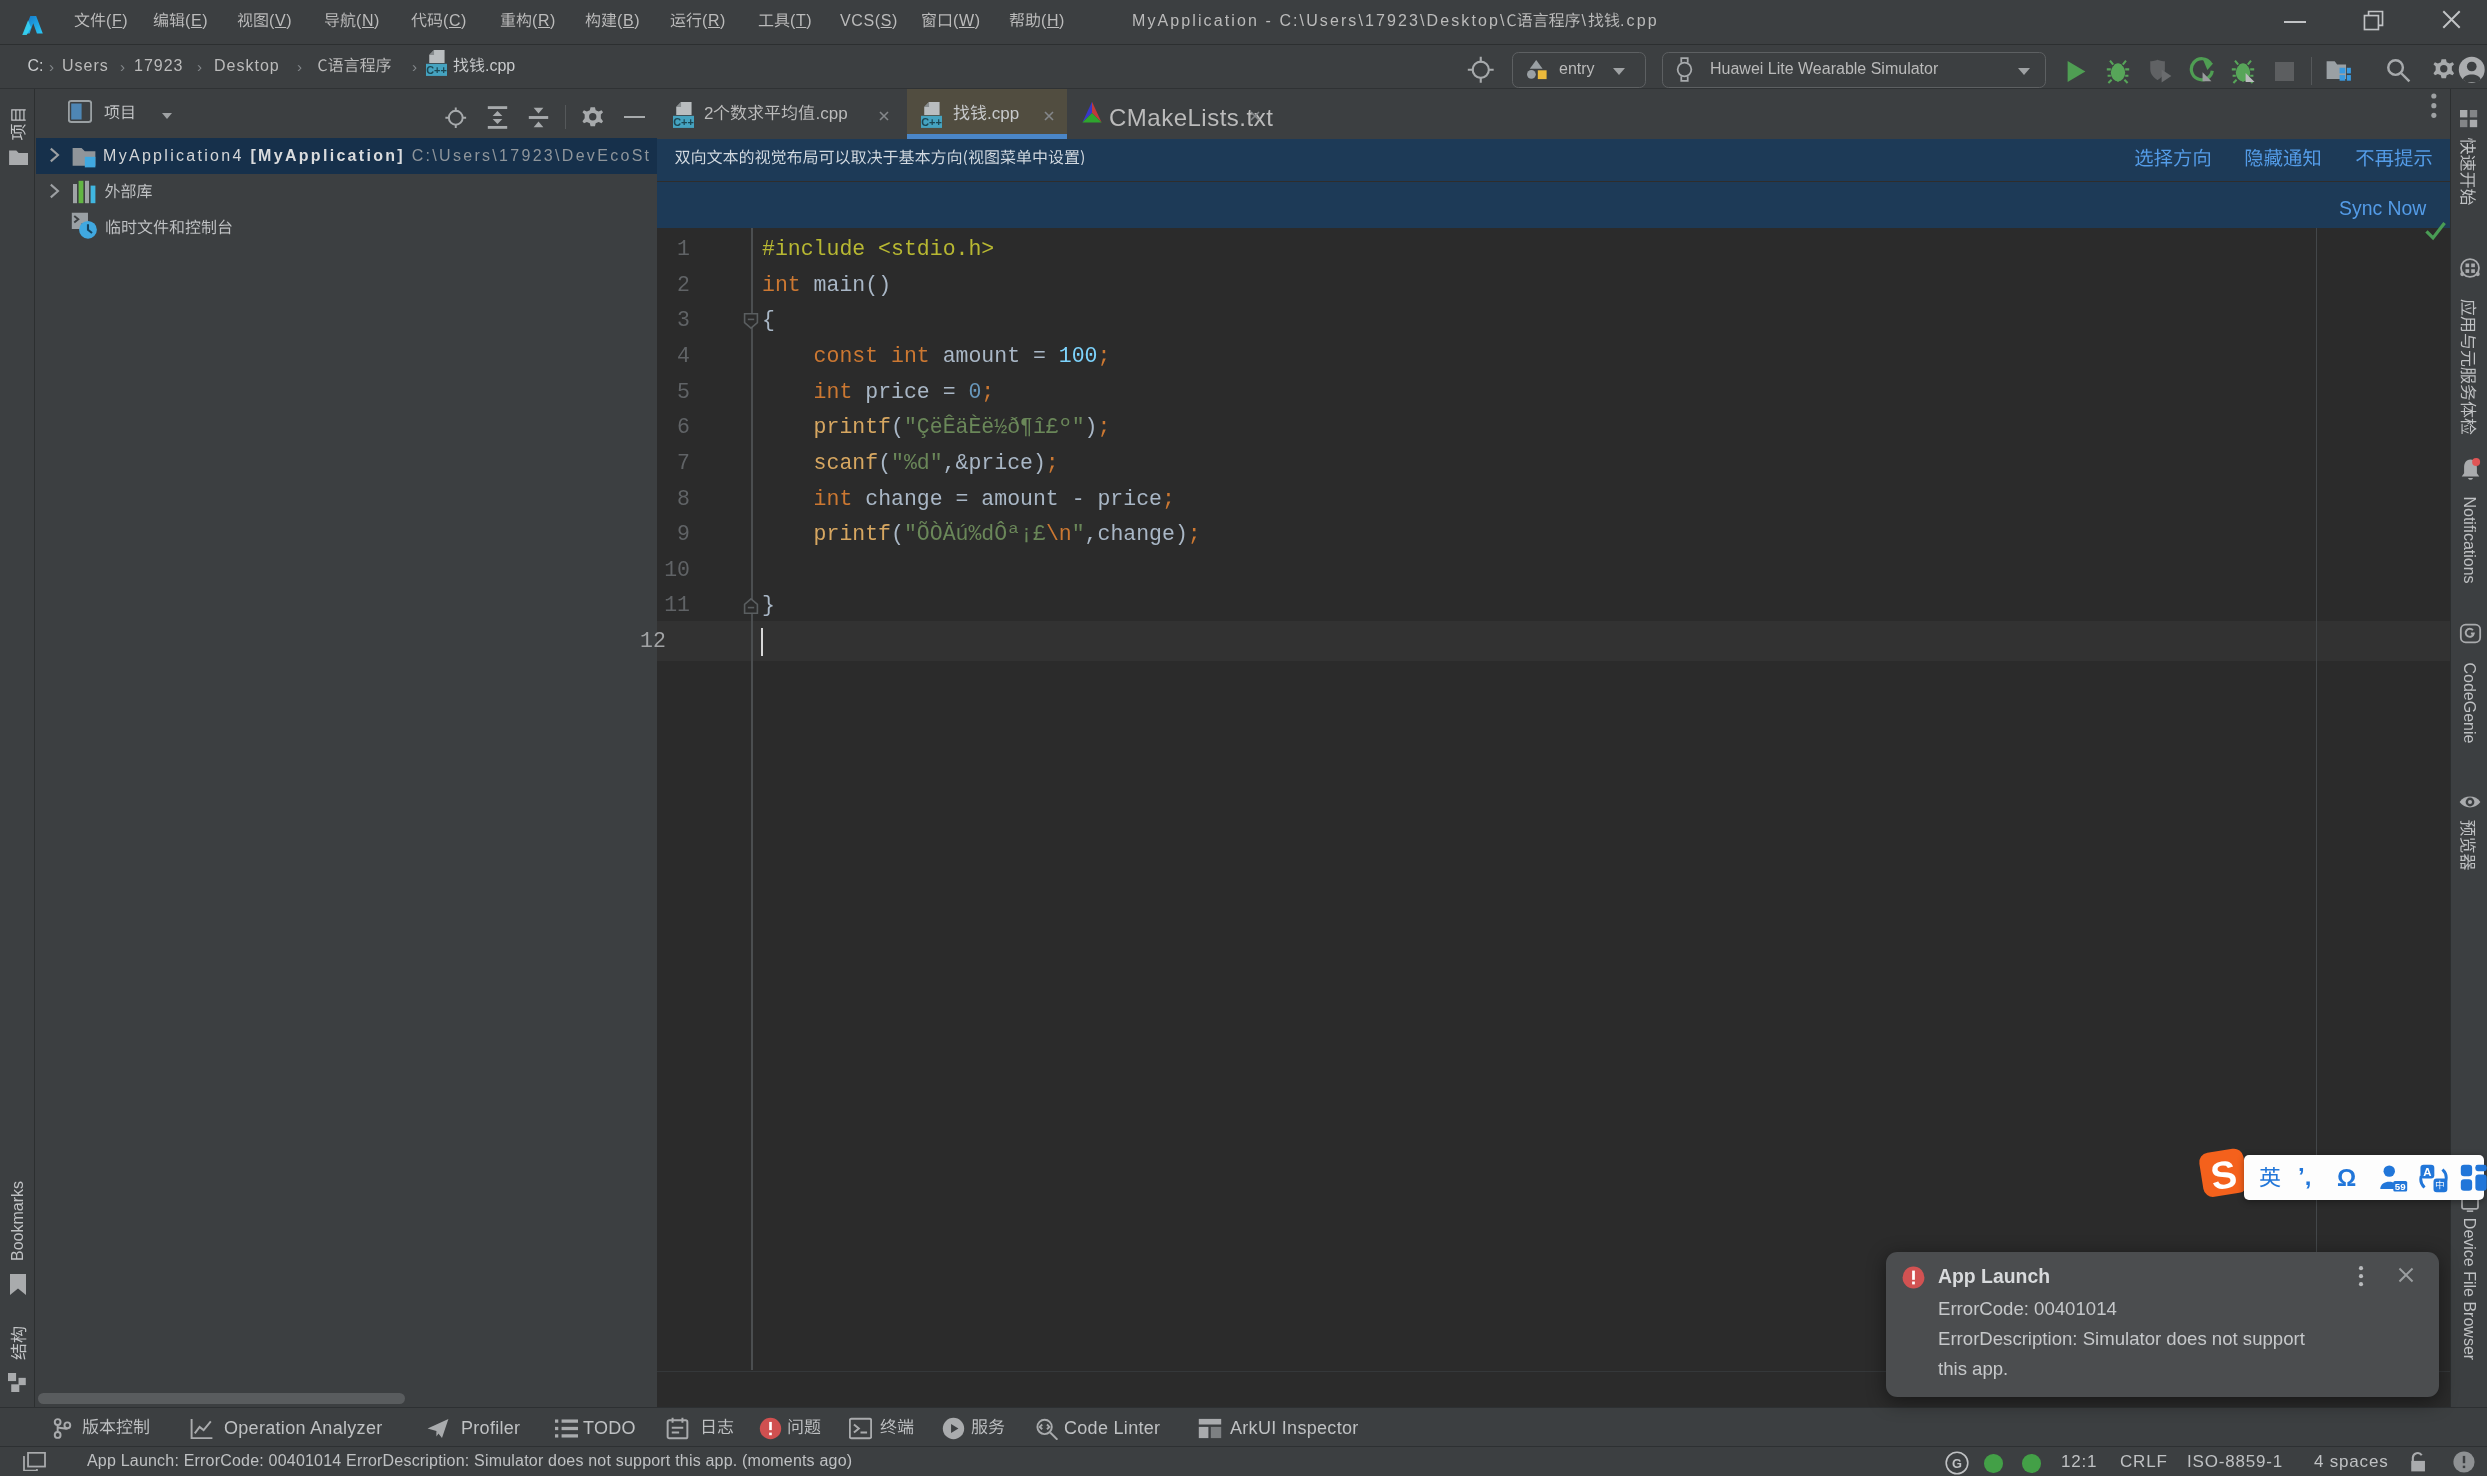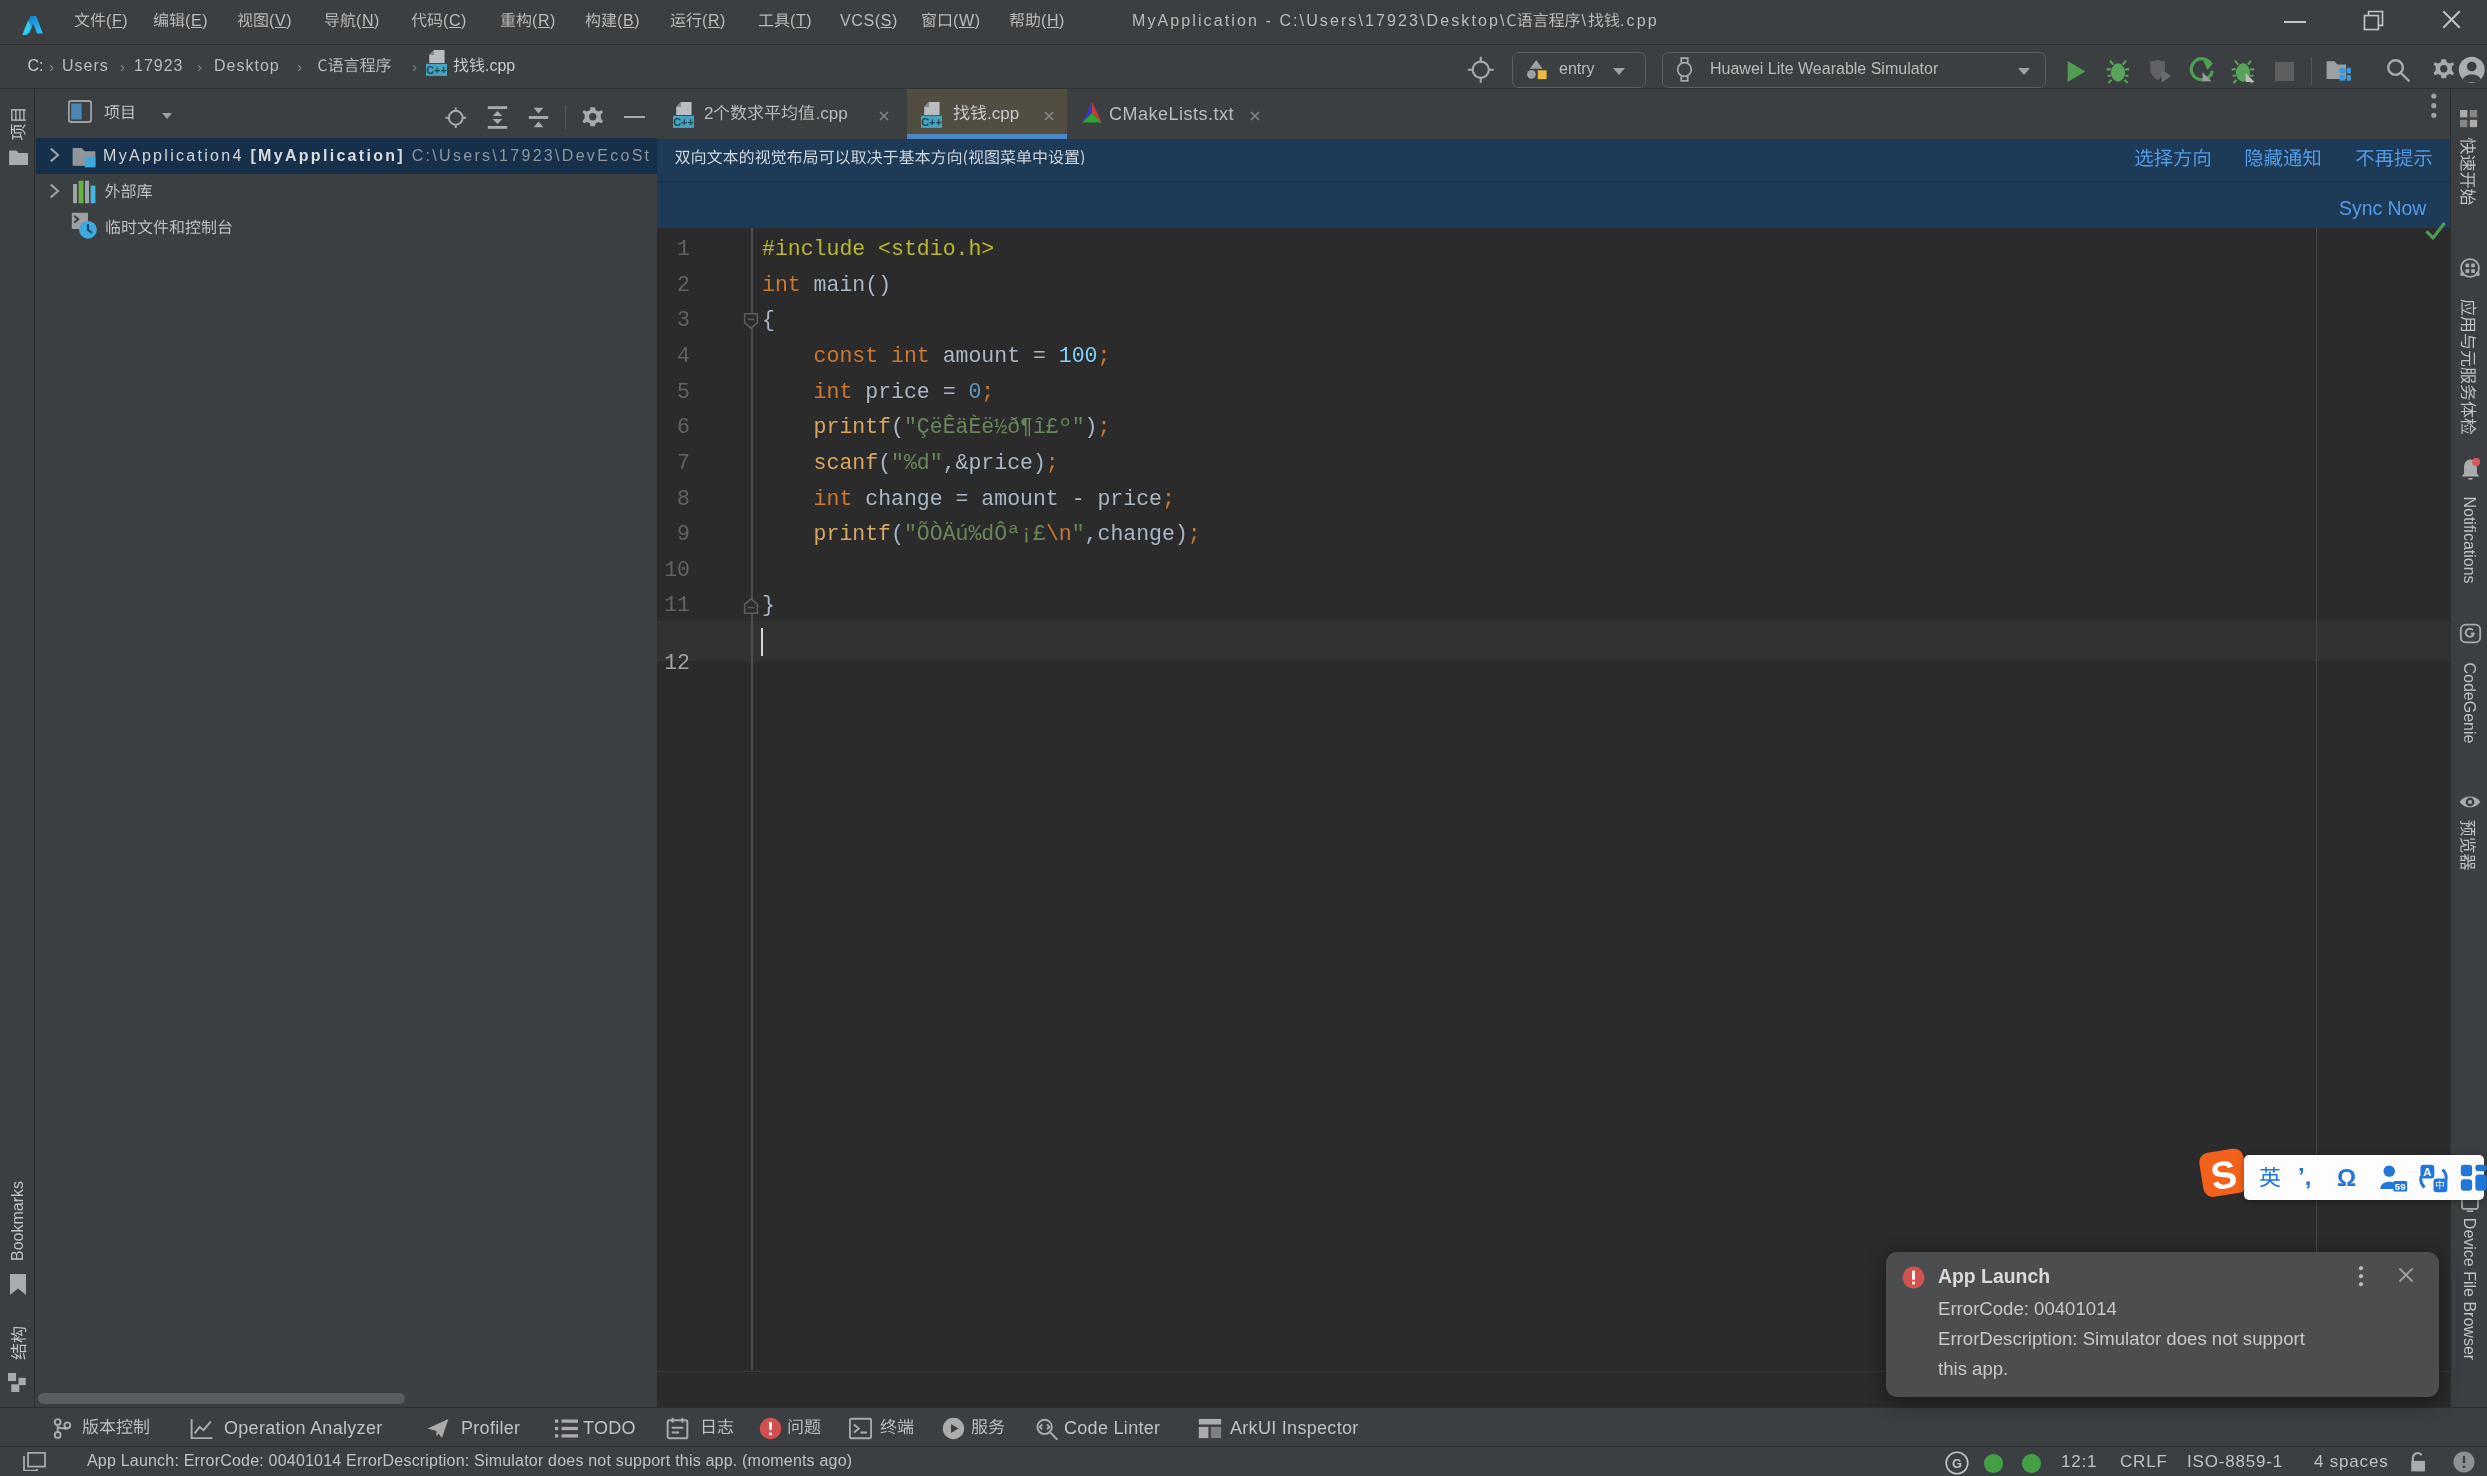--- a/index.html
+++ b/index.html
@@ -311,21 +311,21 @@
         <use href="#g27" x="1000"></use>
       </svg>.cpp</div>
     <div style="position:absolute;left:1041px;top:108px;width:16px;height:16px;"><svg width="16" height="16" viewBox="0 0 20 20" fill="none" stroke="#84878a" stroke-width="2">
         <path d="M5 5 L15 15 M15 5 L5 15"></path>
       </svg></div>
     <div style="position:absolute;left:1080px;top:100px;width:24px;height:26px;"><svg width="24" height="26" viewBox="0 0 30 32">
 <path d="M15 2 L15 16 L3 28 Z" fill="#3838c8"></path>
 <path d="M15 2 L27 28 L15 16 Z" fill="#c23a3a"></path>
 <path d="M3 28 L15 16 L27 28 Z" fill="#2ea52e"></path>
       </svg></div>
-    <div style="position:absolute;left:1109px;top:104px;font-size:18px;color:#bbbbbb;white-space:pre;letter-spacing:0.5px">CMakeLists.txt</div>
+    <div style="position:absolute;left:1109px;top:104px;font-size:24px;color:#bbbbbb;white-space:pre;letter-spacing:0.5px">CMakeLists.txt</div>
     <div style="position:absolute;left:1247px;top:108px;width:16px;height:16px;"><svg width="16" height="16" viewBox="0 0 20 20" fill="none" stroke="#84878a" stroke-width="2">
         <path d="M5 5 L15 15 M15 5 L5 15"></path>
       </svg></div>
     <div style="position:absolute;left:2429px;top:92px;width:9.7px;height:29px;"><svg width="9.7" height="29" viewBox="0 0 12 36" fill="#9ea1a3">
         <circle cx="6" cy="5" r="3.2"></circle>
         <circle cx="6" cy="17" r="3.2"></circle>
         <circle cx="6" cy="29" r="3.2"></circle>
       </svg></div>
     <div style="position:absolute;left:657px;top:139px;width:1793px;height:42px;background:#1d3a57"></div>
     <div style="position:absolute;left:672px;top:149px;width:1295px;height:23px;font-size:16px;color:#d3dae1;white-space:pre"><svg class="ck" style="width:416px;height:16px;vertical-align:-1.9px" viewBox="0 -880 25676 1000" fill="#d3dae1">
@@ -384,21 +384,21 @@
     <div style="position:absolute;left:640px;top:267px;width:50px;height:36px;font-size:21.5px;line-height:36px;color:#606366;text-align:right;font-family:'Liberation Mono',monospace">2</div>
     <div style="position:absolute;left:640px;top:302px;width:50px;height:36px;font-size:21.5px;line-height:36px;color:#606366;text-align:right;font-family:'Liberation Mono',monospace">3</div>
     <div style="position:absolute;left:640px;top:338px;width:50px;height:36px;font-size:21.5px;line-height:36px;color:#606366;text-align:right;font-family:'Liberation Mono',monospace">4</div>
     <div style="position:absolute;left:640px;top:374px;width:50px;height:36px;font-size:21.5px;line-height:36px;color:#606366;text-align:right;font-family:'Liberation Mono',monospace">5</div>
     <div style="position:absolute;left:640px;top:409px;width:50px;height:36px;font-size:21.5px;line-height:36px;color:#606366;text-align:right;font-family:'Liberation Mono',monospace">6</div>
     <div style="position:absolute;left:640px;top:445px;width:50px;height:36px;font-size:21.5px;line-height:36px;color:#606366;text-align:right;font-family:'Liberation Mono',monospace">7</div>
     <div style="position:absolute;left:640px;top:481px;width:50px;height:36px;font-size:21.5px;line-height:36px;color:#606366;text-align:right;font-family:'Liberation Mono',monospace">8</div>
     <div style="position:absolute;left:640px;top:516px;width:50px;height:36px;font-size:21.5px;line-height:36px;color:#606366;text-align:right;font-family:'Liberation Mono',monospace">9</div>
     <div style="position:absolute;left:640px;top:552px;width:50px;height:36px;font-size:21.5px;line-height:36px;color:#606366;text-align:right;font-family:'Liberation Mono',monospace">10</div>
     <div style="position:absolute;left:640px;top:587px;width:50px;height:36px;font-size:21.5px;line-height:36px;color:#606366;text-align:right;font-family:'Liberation Mono',monospace">11</div>
-    <div style="position:absolute;left:640px;top:645px;width:50px;height:36px;font-size:21.5px;line-height:36px;color:#a1a3a5;text-align:right;font-family:'Liberation Mono',monospace">12</div>
+    <div style="position:absolute;left:640px;top:623px;width:50px;height:36px;font-size:21.5px;line-height:36px;color:#a1a3a5;font-family:'Liberation Mono',monospace">12</div>
     <div style="position:absolute;left:743px;top:312px;width:16px;height:18px;"><svg width="16" height="18" viewBox="0 0 20 22" fill="#2b2b2b" stroke="#5a5e60" stroke-width="2">
 <path d="M2 2 H18 V13 L10 20 L2 13 Z"></path>
         <path d="M6 9 H14"></path>
       </svg></div>
     <div style="position:absolute;left:743px;top:597px;width:16px;height:18px;"><svg width="16" height="18" viewBox="0 0 20 22" fill="#2b2b2b" stroke="#5a5e60" stroke-width="2">
 <path d="M2 20 H18 V9 L10 2 L2 9 Z"></path>
         <path d="M6 13 H14"></path>
       </svg></div>
     <div style="position:absolute;left:762px;top:231px;width:1619px;height:36px;font-size:21.5px;line-height:36px;font-family:'Liberation Mono',monospace;white-space:pre"><span style="color:#b8b832">#include &lt;stdio.h&gt;</span></div>
     <div style="position:absolute;left:762px;top:267px;width:1619px;height:36px;font-size:21.5px;line-height:36px;font-family:'Liberation Mono',monospace;white-space:pre"><span style="color:#cc7832">int</span><span style="color:#a9b7c6"> main()</span></div>

